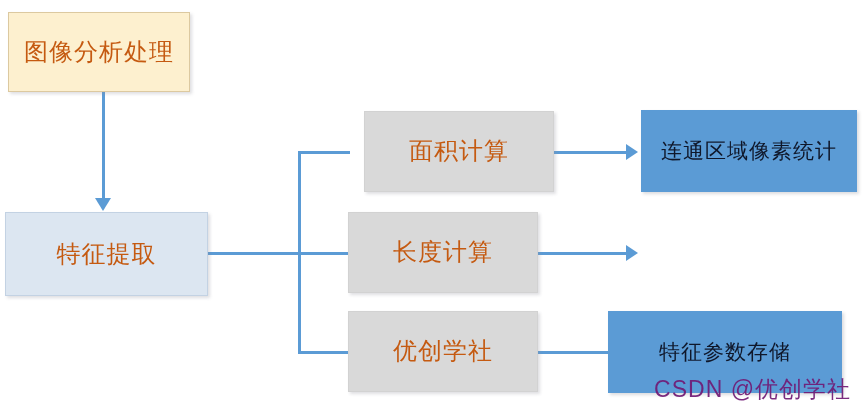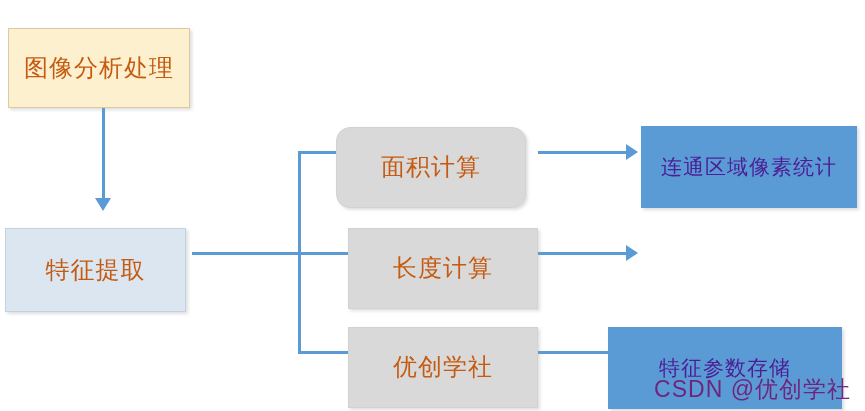--- a/index.html
+++ b/index.html
@@ -19,21 +19,20 @@
   }
   .node {
     position: absolute;
     box-sizing: border-box;
     display: flex;
     align-items: center;
     justify-content: center;
     text-align: right;
     line-height: 1.2;
     letter-spacing: 1px;
-    margin-top: 16px;
   }
   
   .node-cream {
     background: #fdf0cf;
     border: 1px solid #dcc9a0;
     color: #c55a11;
     font-size: 24px;
     box-shadow: 2px 2px 3px rgba(140,140,150,0.28);
   }
   
@@ -49,21 +48,21 @@
     background: #d9d9d9;
     border: 1px solid #d2d2d2;
     color: #c55a11;
     font-size: 24px;
     box-shadow: 2px 2px 3px rgba(150,150,160,0.30);
   }
   
   .node-blue {
     background: #5b9bd5;
     border: 1px solid #5b9bd5;
-    color: #4c1d95;
+    color: #0f172a;
     font-size: 21px;
     box-shadow: 2px 2px 3px rgba(140,140,150,0.30);
   }
   .conn {
     position: absolute;
     background: #5b9bd5;
   }
   .conn-h { height: 3px; }
   .conn-v { width: 3px; }
   .arrow-right {
@@ -118,25 +117,25 @@
   <div class="conn conn-h" style="left:538px; top:252px; width:92px;"></div>
   <div class="arrow-right" style="left:626px; top:245px;"></div>
 
   <div class="conn conn-h" style="left:538px; top:351px; width:92px;"></div>
   <div class="arrow-right" style="left:626px; top:344px;"></div>
 
   <div class="node node-cream" style="left:8px; top:12px; width:182px; height:80px;">
     <span>图像分析处理</span>
   </div>
 
-  <div class="node node-lightblue" style="left:5px; top:212px; width:181px; height:84px;">
+  <div class="node node-lightblue" style="left:5px; top:212px; width:203px; height:84px;">
     <span>特征提取</span>
   </div>
 
-  <div class="node node-gray" style="left:336px; top:111px; width:190px; height:81px;border-radius:14px;">
+  <div class="node node-gray" style="left:364px; top:111px; width:190px; height:81px;">
     <span>面积计算</span>
   </div>
 
   <div class="node node-gray" style="left:348px; top:212px; width:190px; height:81px;">
     <span>长度计算</span>
   </div>
 
   <div class="node node-gray" style="left:348px; top:311px; width:190px; height:81px;">
     <span>优创学社</span>
   </div>

